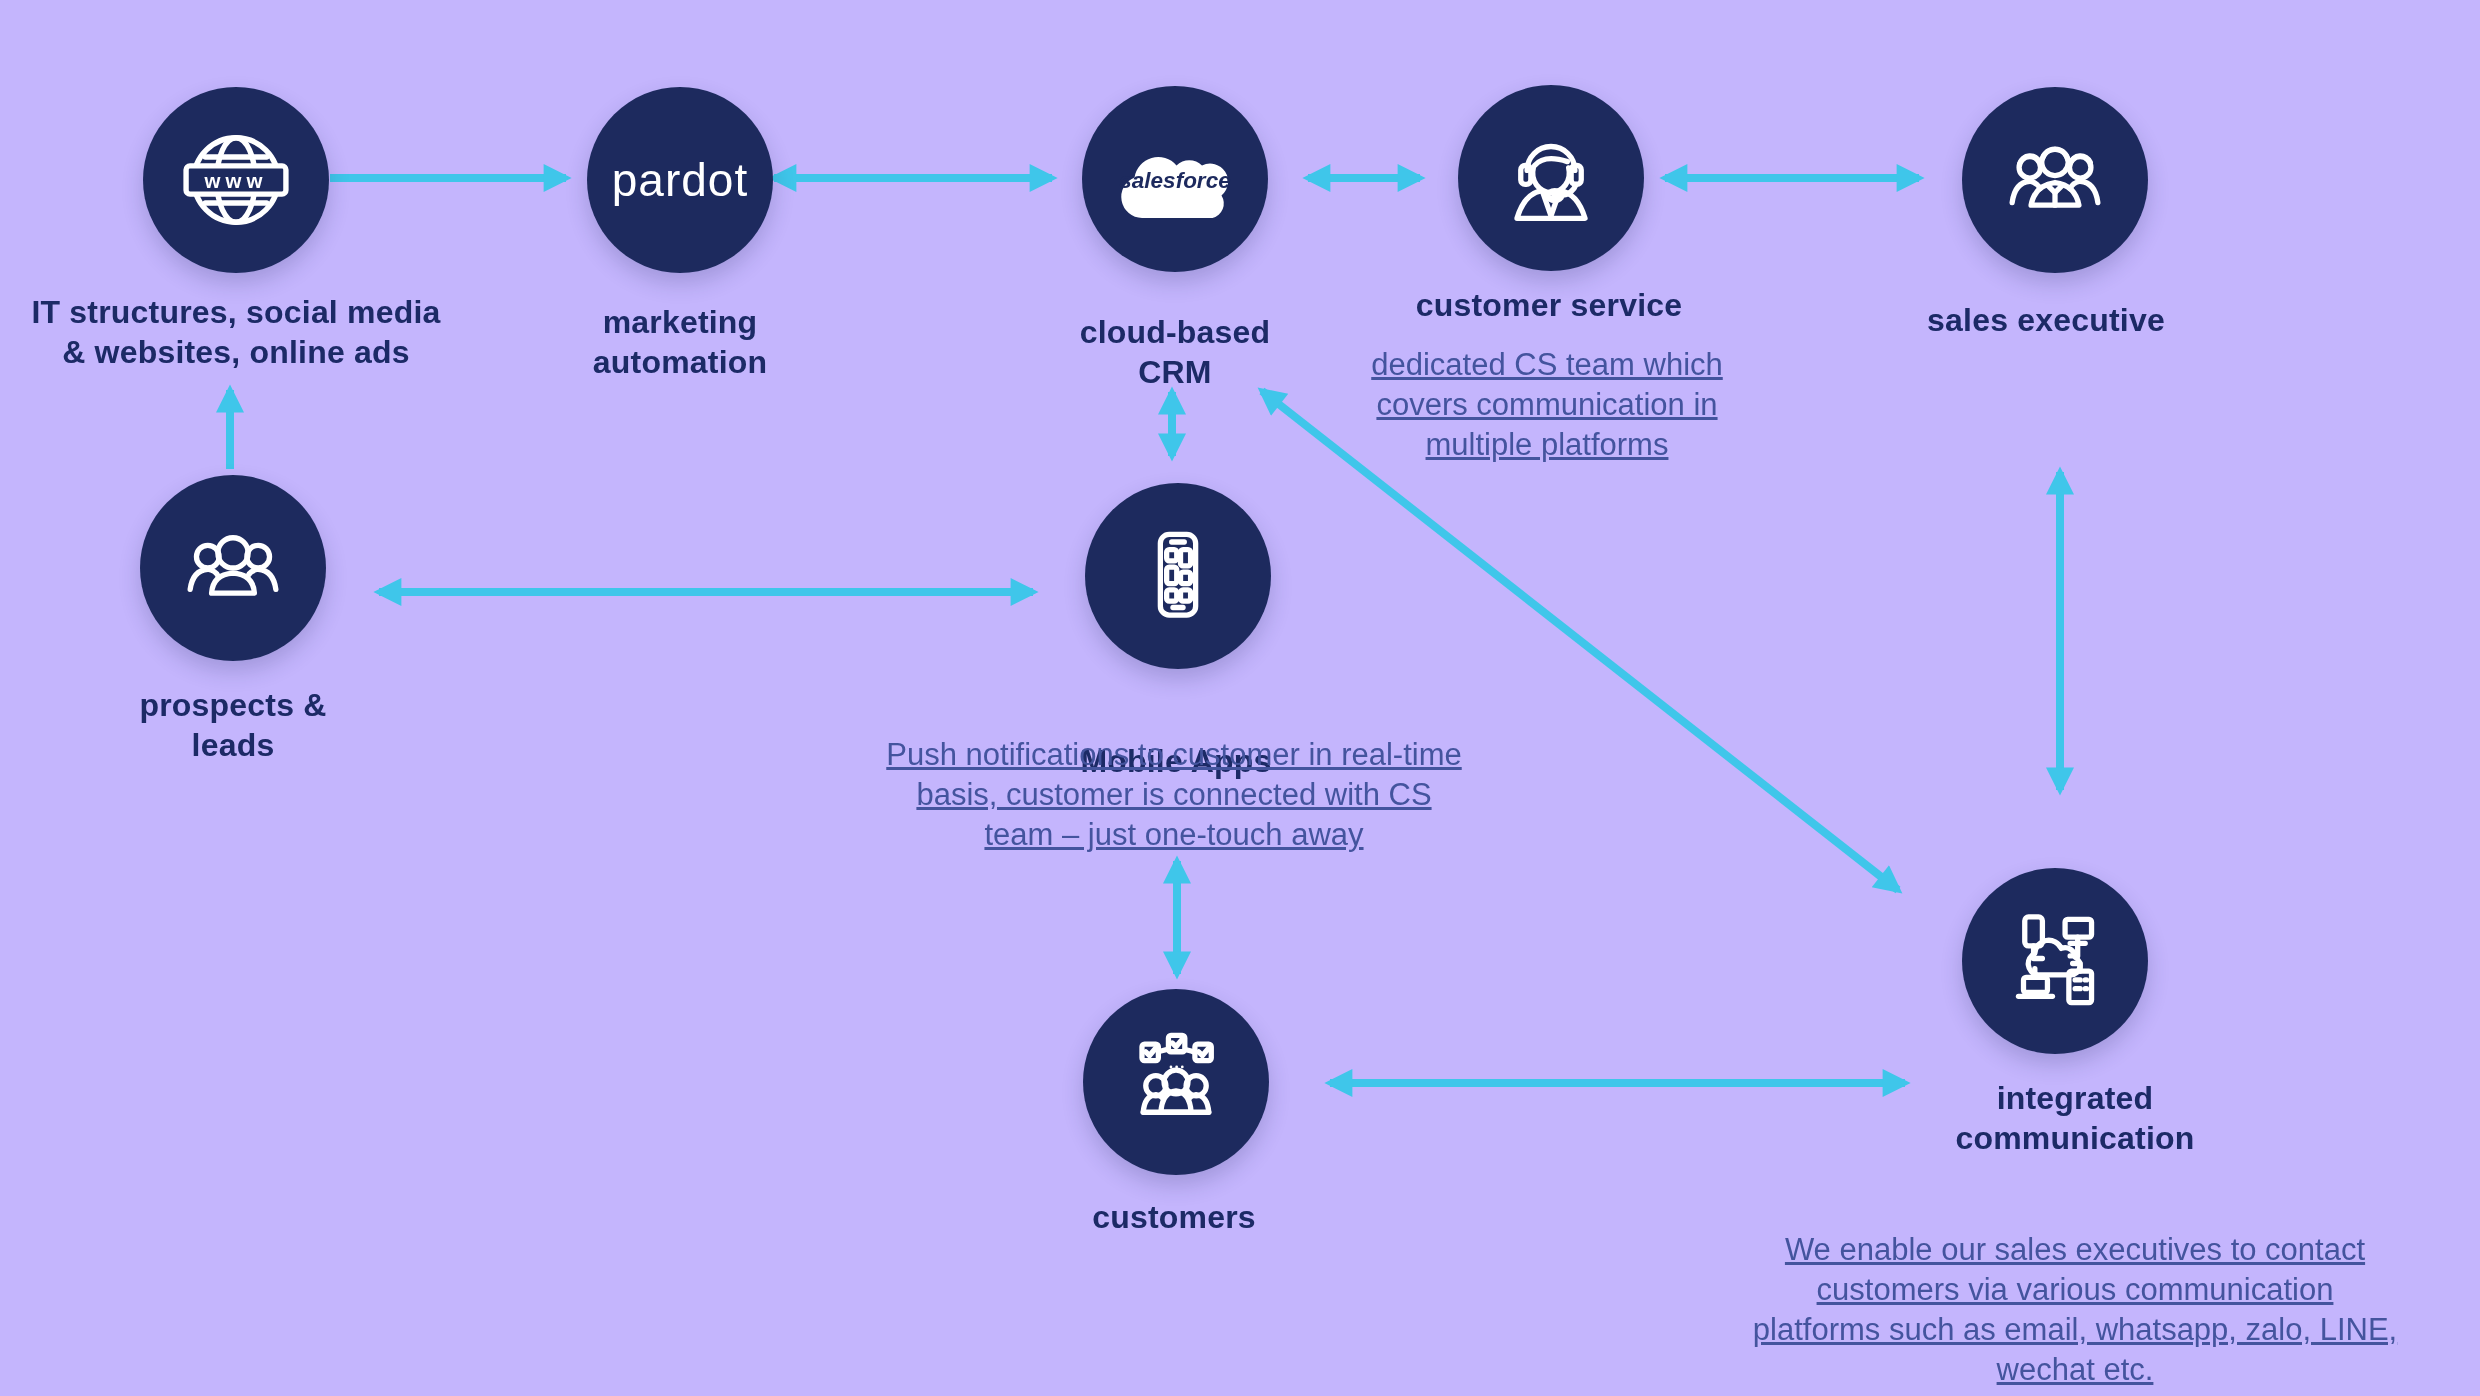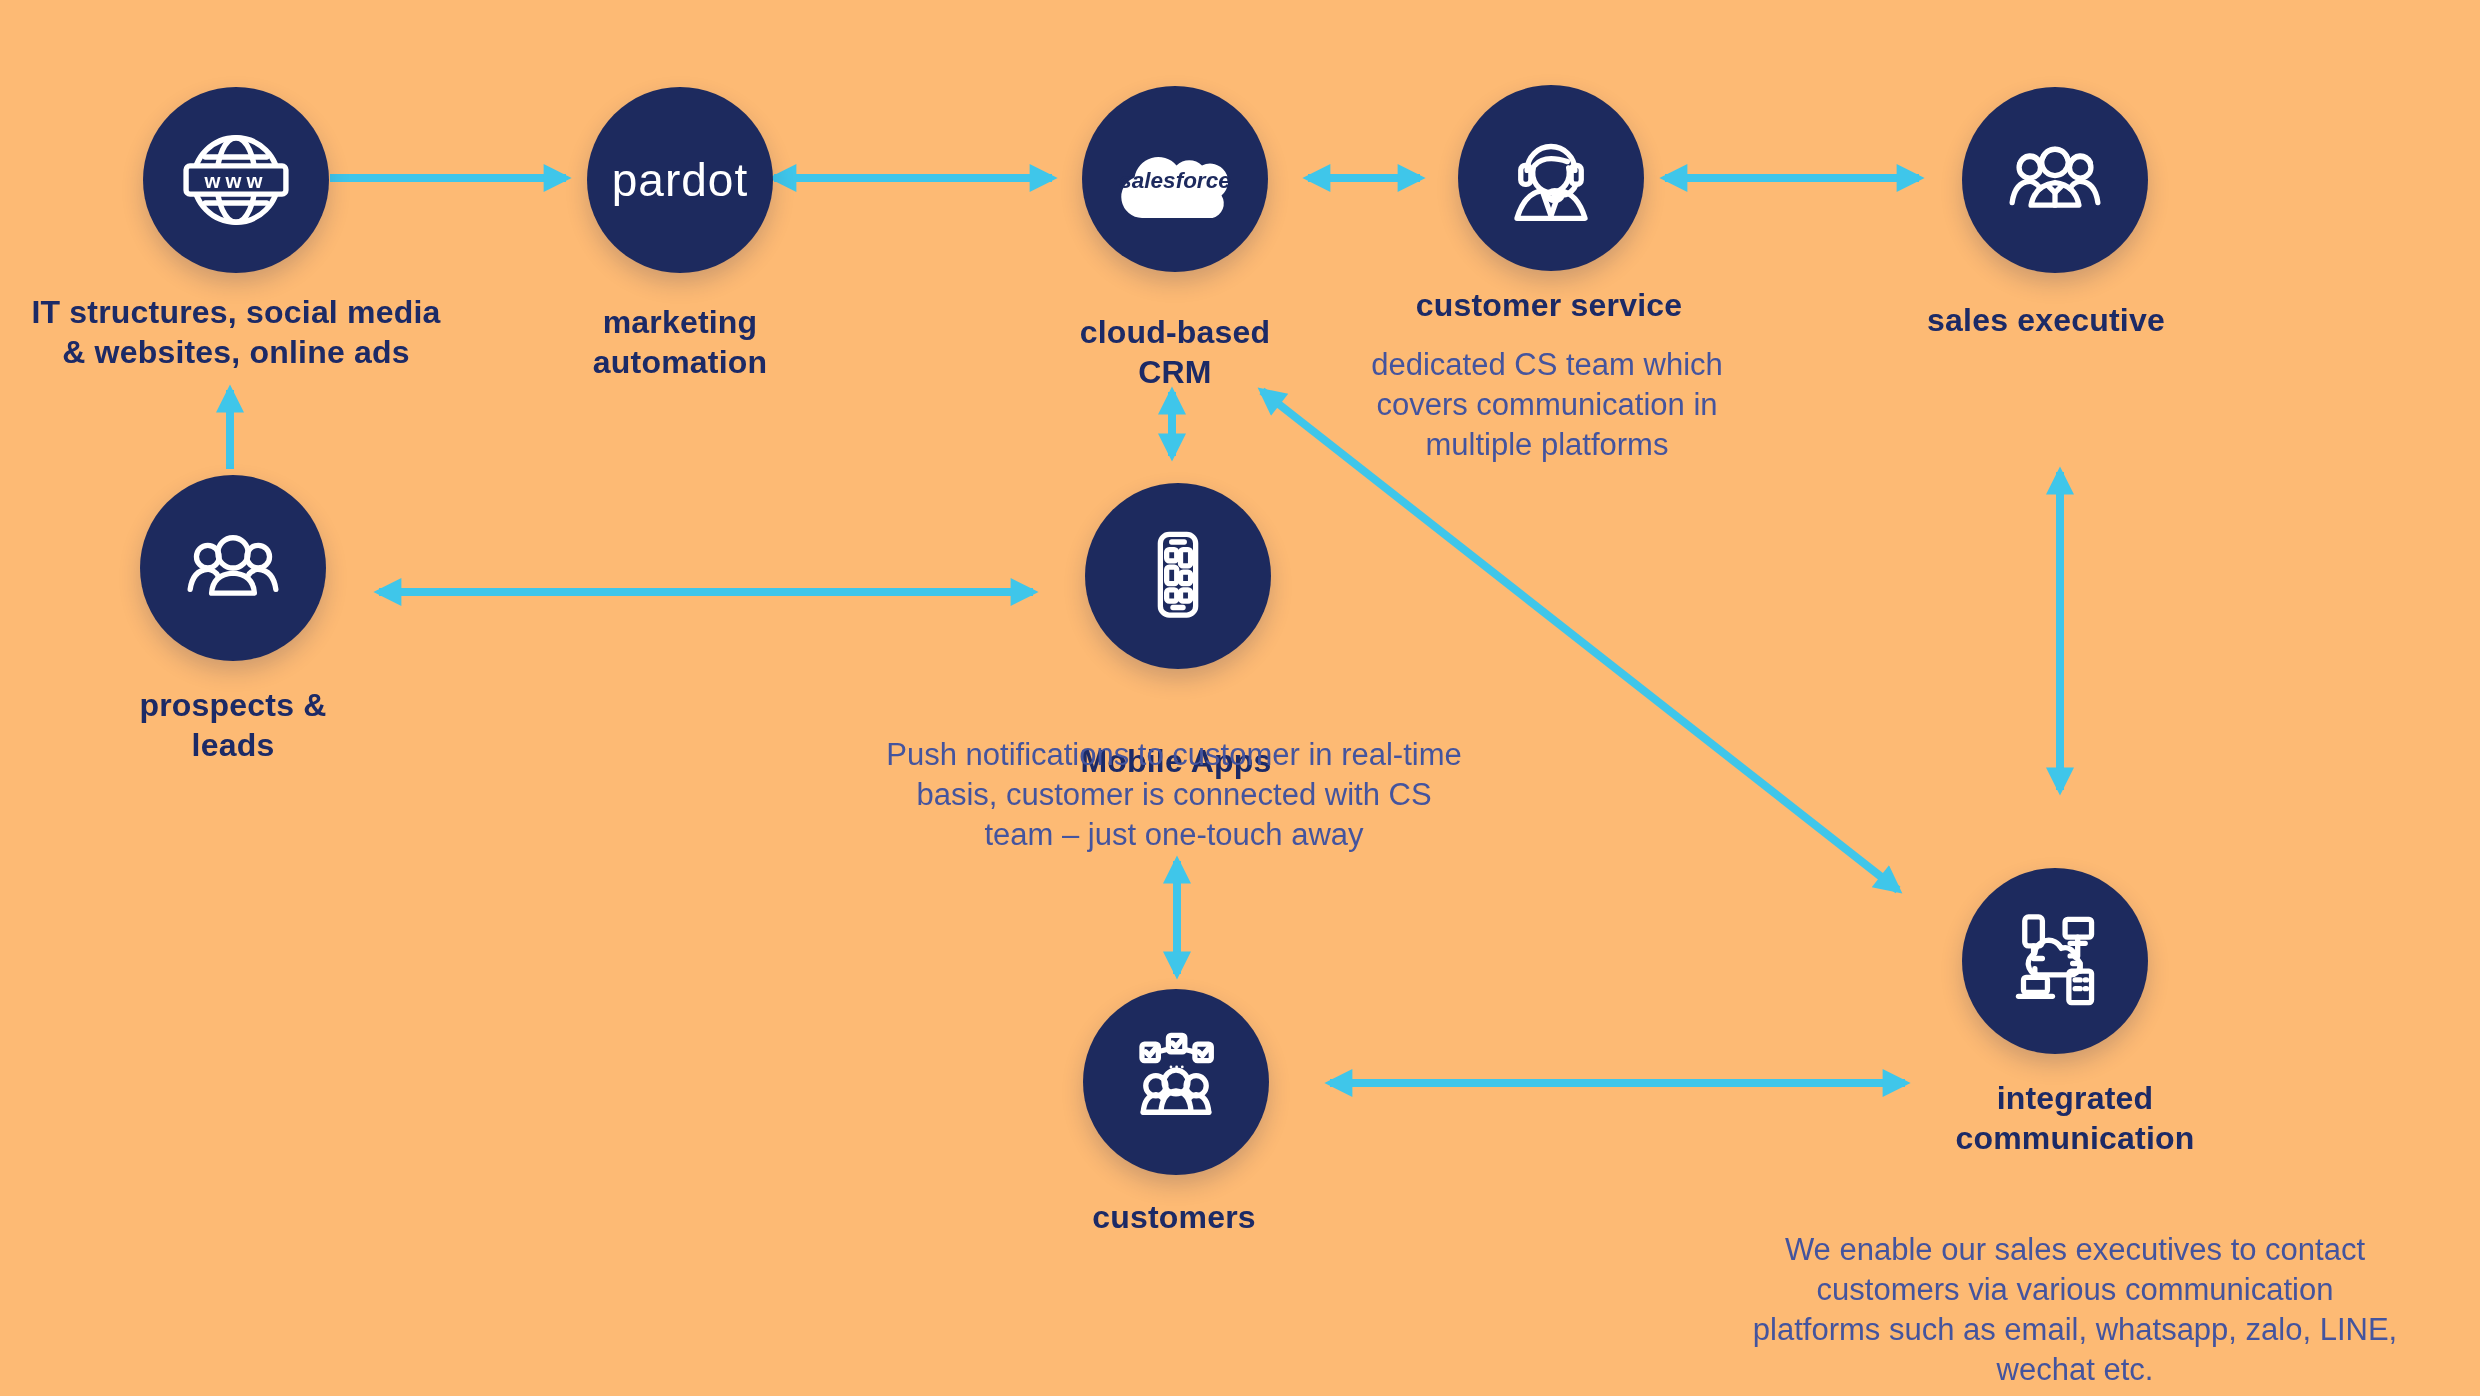--- a/index.html
+++ b/index.html
@@ -1,36 +1,36 @@
 <!DOCTYPE html>
 <html><head>
 <meta charset="utf-8">
 <style>
   html,body{margin:0;padding:0;background:#ffffff;}
   .canvas{
-    position:relative;width:2480px;height:1396px;background:#fdba74;overflow:hidden;
+    position:relative;width:2480px;height:1396px;background:#c4b5fd;overflow:hidden;
     font-family:"Liberation Sans", sans-serif;
   }
   .arrow-layer{position:absolute;left:0;top:0;width:2480px;height:1396px;}
   .circle{
     position:absolute;width:186px;height:186px;border-radius:50%;
     background:#1d2a5e;box-shadow:0 10px 22px rgba(24,36,84,.20);
     display:flex;align-items:center;justify-content:center;
   }
   .circle svg{display:block;}
   .circle-word{
     color:#ffffff;font-size:46px;font-weight:400;letter-spacing:1px;line-height:1;
   }
   .h{
     position:absolute;font-weight:700;font-size:32px;line-height:40px;
     color:#1c2a66;text-align:center;white-space:pre-line;letter-spacing:.2px;
   }
   .d{
     position:absolute;font-size:31px;line-height:40px;font-weight:400;
-    color:#44549e;text-align:center;white-space:pre-line;
+    color:#44549e;text-align:center;white-space:pre-line;text-decoration:underline;
   }
   .ico{stroke:#ffffff;fill:none;stroke-width:4.2;stroke-linecap:round;stroke-linejoin:round;}
 </style>
 </head>
 <body>
 
 <div class="canvas">
 
   <svg class="arrow-layer" width="2480" height="1396" viewBox="0 0 2480 1396">
     <defs>

